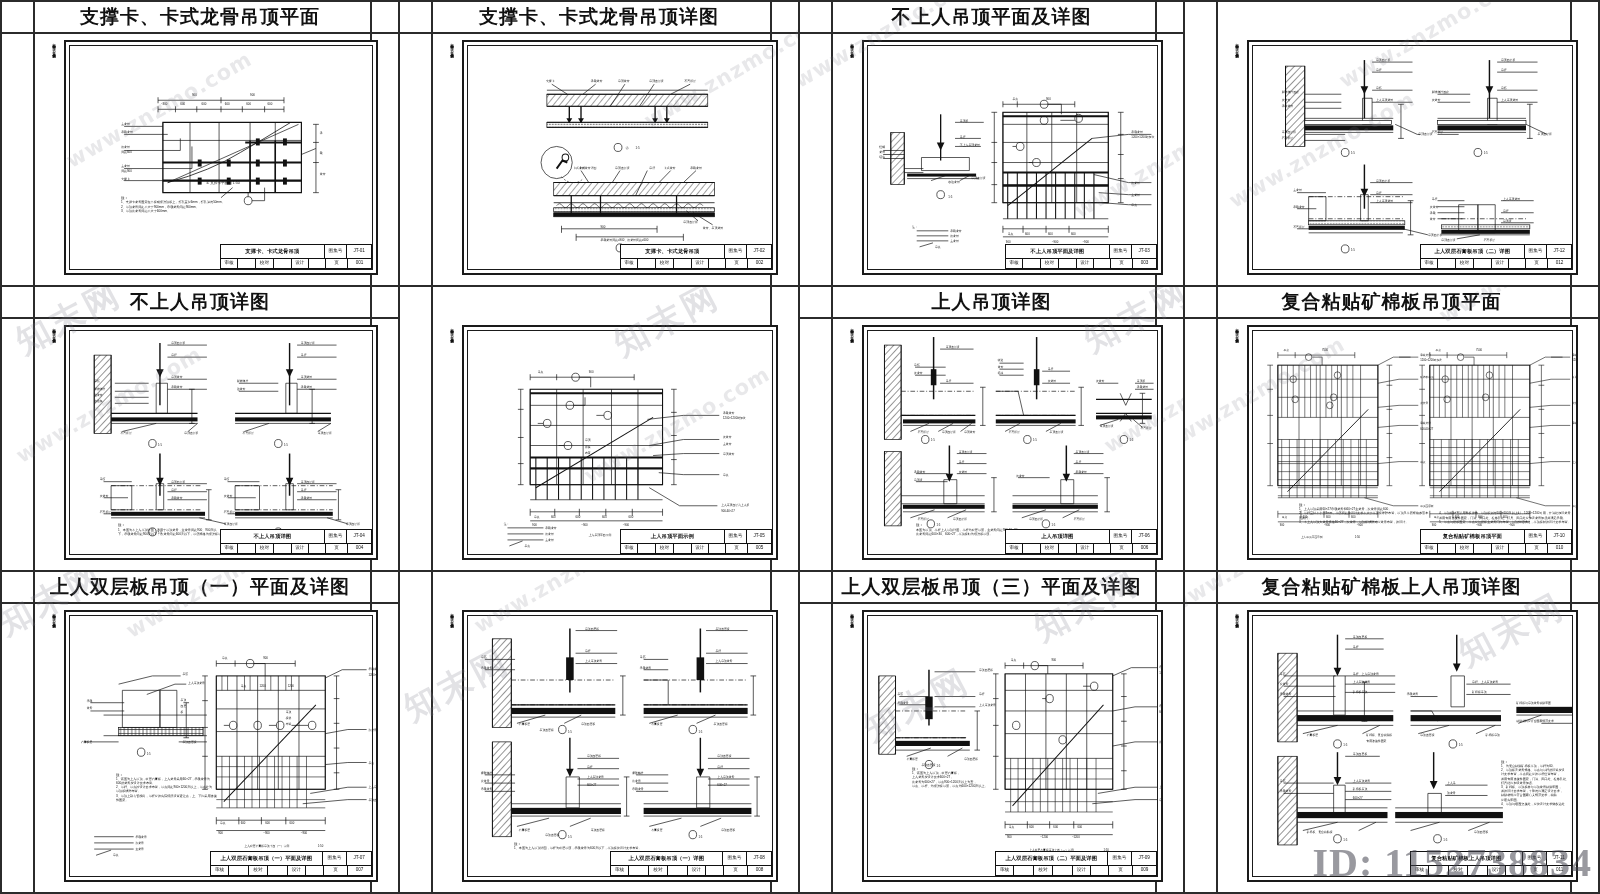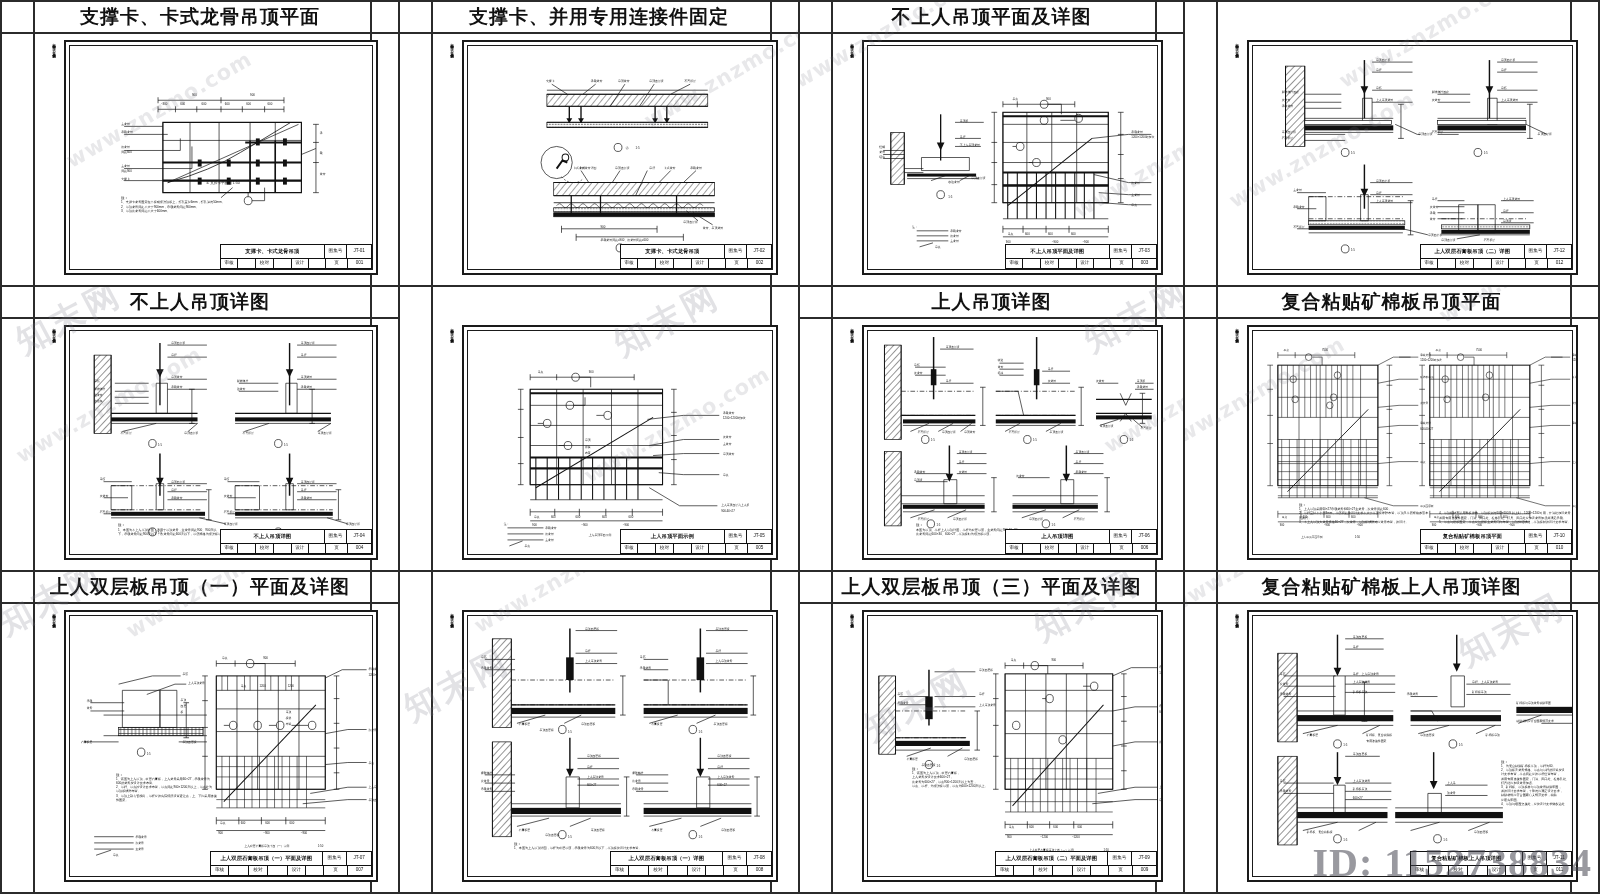--- a/index.html
+++ b/index.html
@@ -170,21 +170,21 @@
           </div>
         </div>
       </div>
       <div class="wm wm-url" style="left:60px;top:150px;">www.znzmo.com</div>
     </div>
 
     <div class="cell r0">
       <span class="tick-l"></span>
       <span class="tick-r"></span>
       <div class="titlebar">
-        <span class="title-txt">支撑卡、并用专用连接件固定</span>
+        <span class="title-txt">支撑卡、卡式龙骨吊顶详图</span>
       </div>
       <div class="frame-wrap">
         <div class="side-note">本图集不得擅自翻印、转载、复制、仅供内部设计人员参考使用</div>
         <div class="frame">
           <div class="frame-inner"></div>
           <div class="dwg">
             <svg viewBox="0 0 320 230" preserveAspectRatio="none">
               <defs>
                 <pattern id="hatch1" width="5" height="5" patternTransform="rotate(40)" patternUnits="userSpaceOnUse">
                   <line x1="0" y1="0" x2="0" y2="5" stroke="#111" stroke-width="0.8"></line>

